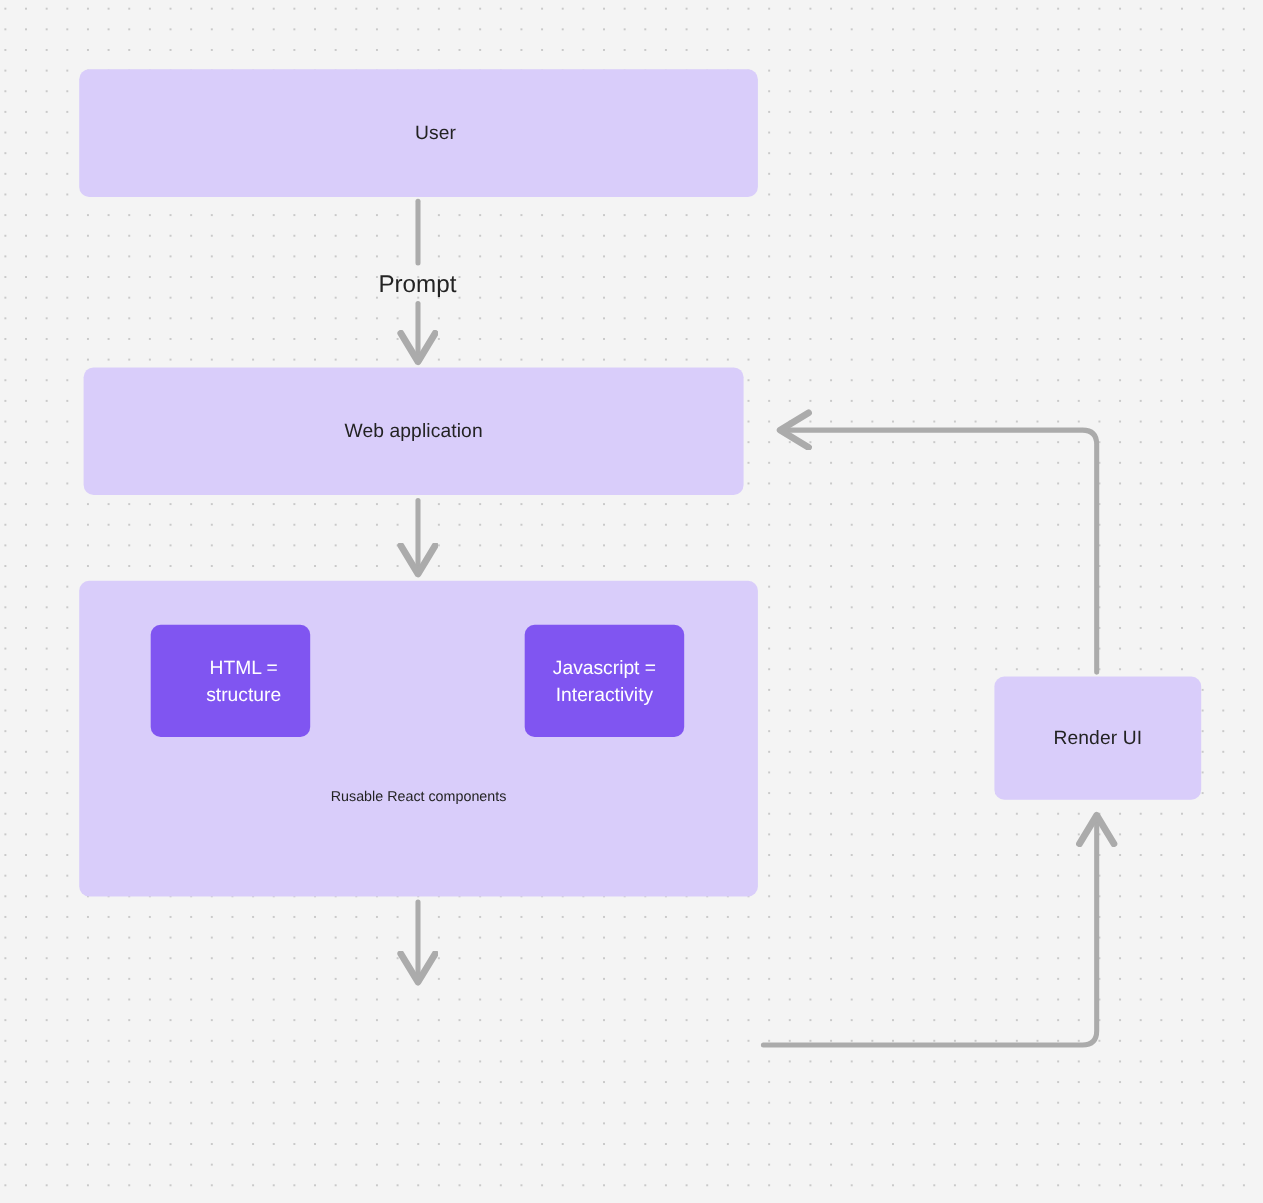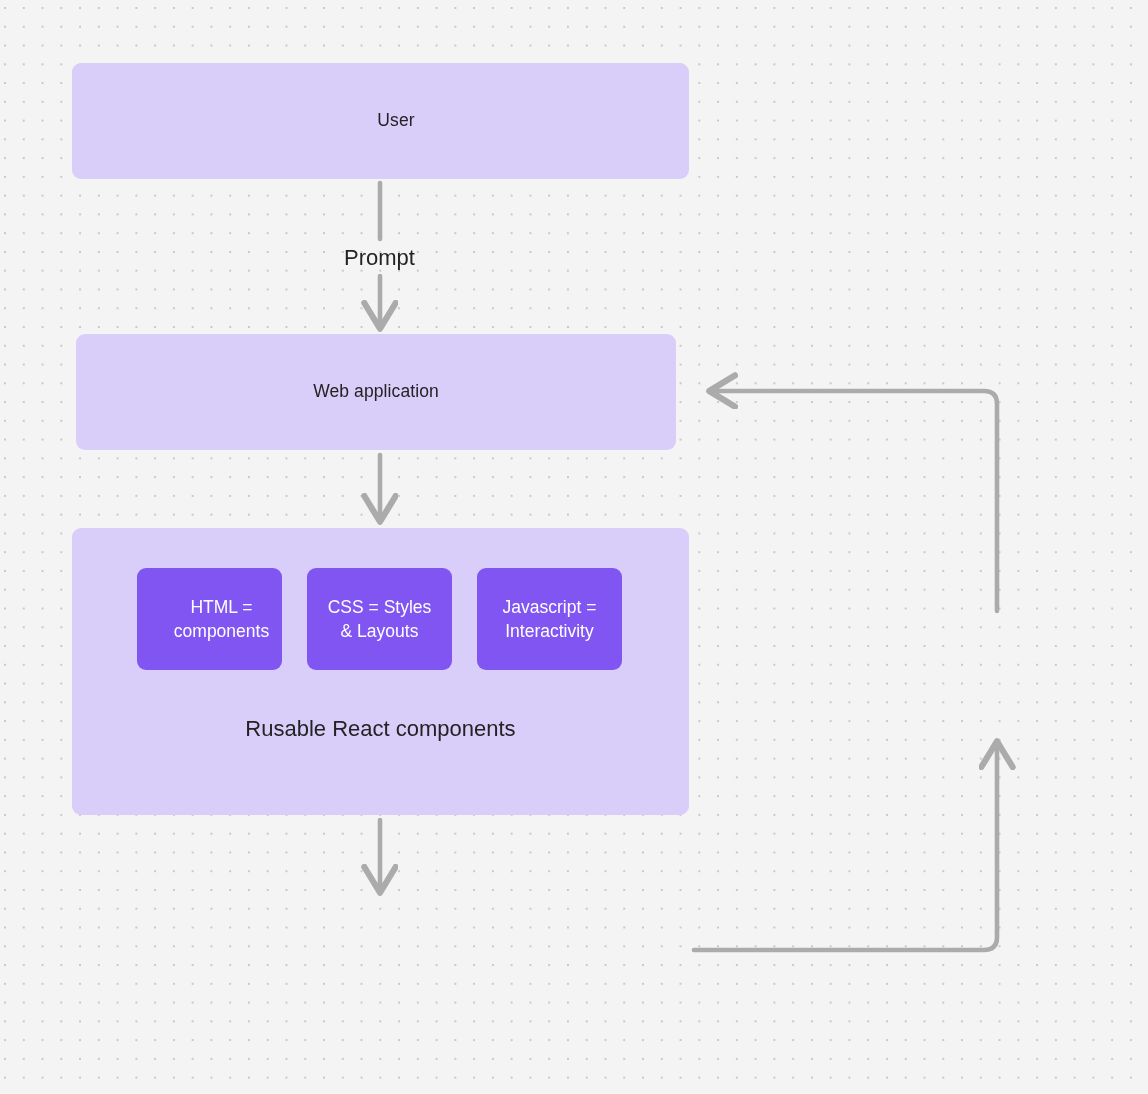--- a/index.html
+++ b/index.html
@@ -64,21 +64,21 @@
   #chip-html { left: 65px;  top: 40px; width: 145px; height: 102px; padding-left: 32px; }
   #chip-css  { left: 235px; top: 40px; width: 145px; height: 102px; }
   #chip-js   { left: 405px; top: 40px; width: 145px; height: 102px; }
 
   #components-caption {
     position: absolute;
     left: 0;
     top: 188px;
     width: 617px;
     text-align: center;
-    font-size: 22px;
+    font-size: 13px;
     color: #232323;
   }
 
   
   .edge-label {
     position: absolute;
     font-size: 22px;
     color: #232323;
     background: transparent;
     white-space: nowrap;
@@ -126,33 +126,30 @@
   <div class="edge-label" id="label-prompt">Prompt</div>
 
   <div class="node" id="node-webapp">
     <div class="node-label">Web application</div>
   </div>
 
   <div class="node" id="node-components">
     <div class="chip" id="chip-html">
       <span>
         <span>HTML =</span><br>
-        <span>components</span>
-      </span>
-    </div>
-    <div class="chip" id="chip-css">
-      <span>
-        <span>CSS = Styles</span><br>
-        <span>&amp; Layouts</span>
+        <span>structure</span>
       </span>
     </div>
     <div class="chip" id="chip-js">
       <span>
         <span>Javascript =</span><br>
         <span>Interactivity</span>
       </span>
     </div>
     <div id="components-caption">Rusable React components</div>
   </div>
 
 
+  <div class="node" id="node-render">
+    <div class="node-label">Render UI</div>
+  </div>
 
 </div>
 
 </body></html>

